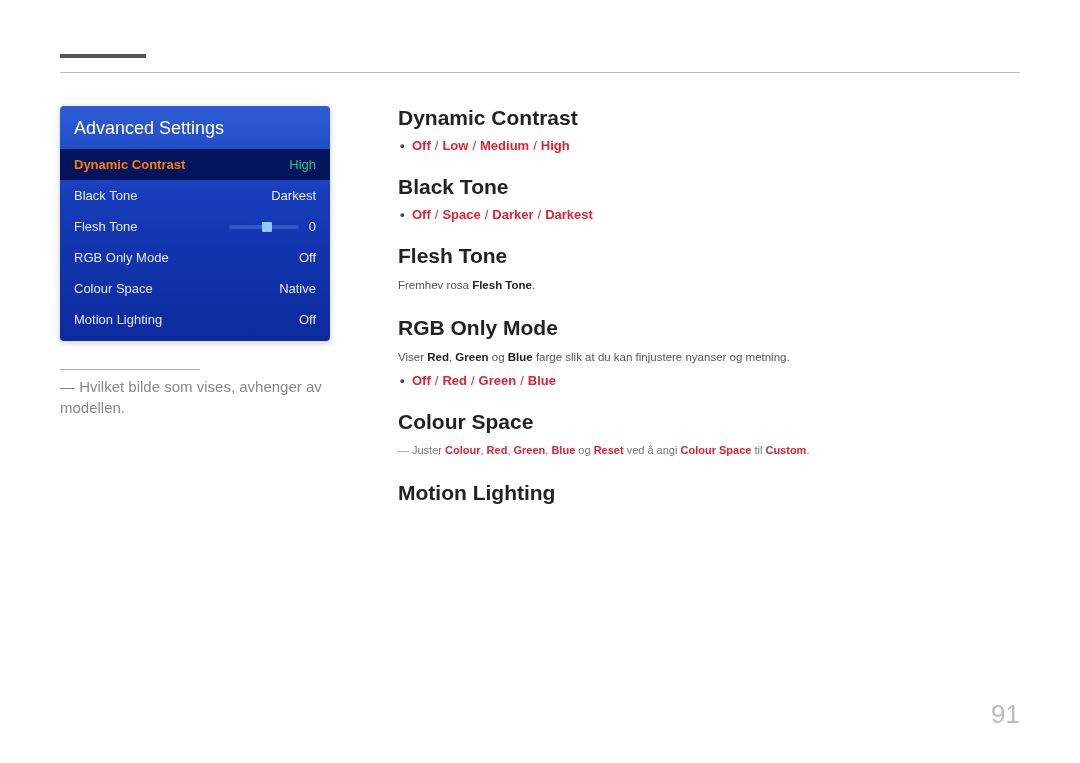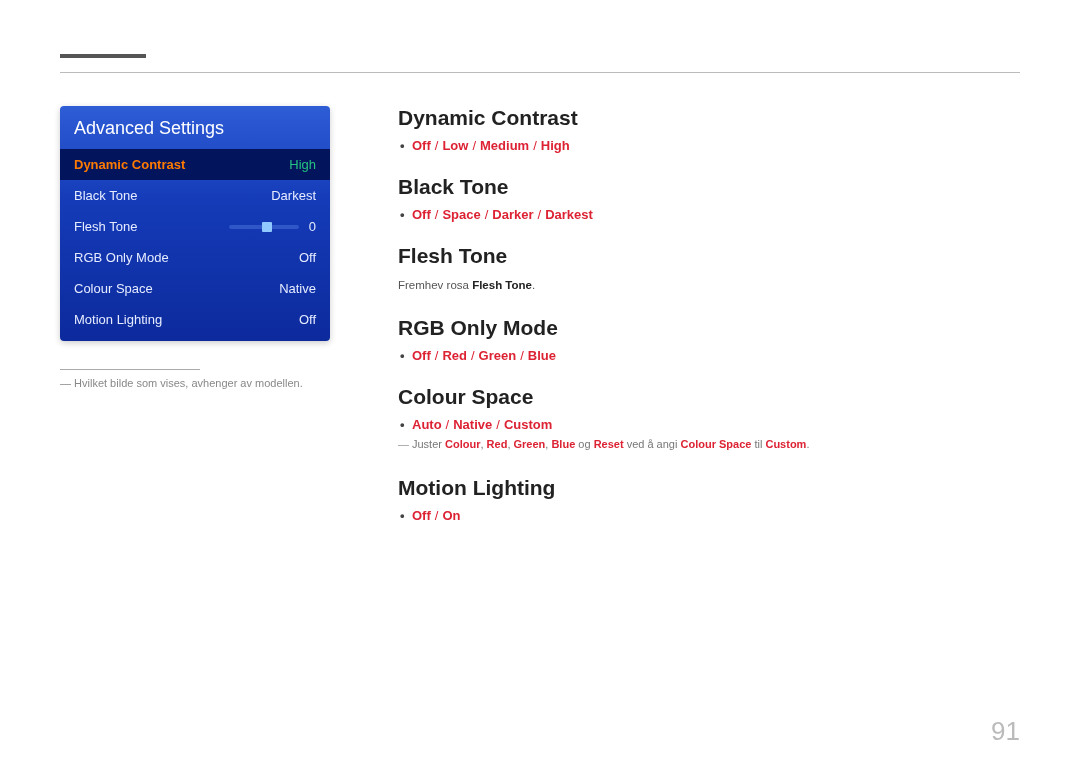--- a/index.html
+++ b/index.html
@@ -3,36 +3,36 @@
 <meta charset="utf-8">
 <style>
   * { box-sizing: border-box; margin: 0; padding: 0; }
   html, body { width: 1080px; height: 763px; background: #fff; font-family: "Segoe UI", "Helvetica Neue", Arial, sans-serif; color: #222; }
   .page { position: relative; width: 1080px; height: 763px; padding: 56px 60px 40px 60px; }
   .top-rule { position: absolute; top: 72px; left: 60px; right: 60px; border-top: 1px solid #bbb; }
   .top-accent { position: absolute; top: 54px; left: 60px; width: 86px; height: 4px; background: #555; }
   .content { display: flex; gap: 48px; padding-top: 50px; }
   .left-col { width: 290px; flex: 0 0 290px; }
   .right-col { flex: 1; min-width: 0; }
-  .page-num { position: absolute; right: 60px; bottom: 16px; font-size: 26px; color: #bbb; font-weight: 400; }
+  .page-num { position: absolute; right: 60px; bottom: 33px; font-size: 26px; color: #bbb; font-weight: 400; }
 
   .panel { width: 270px; border-radius: 4px; overflow: hidden; background: linear-gradient(180deg,#2e5dd6 0%,#153bb8 40%,#0c2a9c 100%); box-shadow: 0 2px 6px rgba(0,0,0,0.2); }
   .panel-title { font-size: 18px; font-weight: 500; color: #fff; padding: 12px 14px 10px; }
   .panel-row { display: flex; align-items: center; justify-content: space-between; font-size: 13px; padding: 8px 14px; color: #e6ecff; }
   .panel-row .label { flex: 1 1 auto; }
   .panel-row .value { flex: 0 0 auto; text-align: right; }
   .panel-row.selected { background: #02155c; }
   .panel-row.selected .label { color: #ff7a00; font-weight: 600; }
   .panel-row.selected .value { color: #26c281; font-weight: 500; }
   .slider-track { width: 70px; height: 4px; background: #2f57c7; border-radius: 2px; position: relative; margin-right: 10px; }
   .slider-thumb { position: absolute; top: -3px; left: 33px; width: 10px; height: 10px; background: #8fc9ff; border-radius: 1px; }
   .flesh-row { display:flex; align-items:center; }
 
   .footnote-rule { border: none; border-top: 1px solid #aaa; width: 140px; margin: 28px 0 6px 0; }
-  .footnote { font-size: 11px; color: #888; line-height: 1.4; }
+  .footnote { font-size: 15px; color: #888; line-height: 1.4; }
   .footnote::before { content: "―  "; letter-spacing: -2px; margin-right: 4px; color: #888; }
 
   .section { margin-bottom: 22px; }
   .section h2 { font-size: 21px; font-weight: 600; color: #222; margin-bottom: 8px; }
   .desc { font-size: 11.5px; color: #555; margin-bottom: 6px; line-height: 1.6; }
   .opts { font-size: 13px; color: #d23; font-weight: 600; margin-bottom: 4px; padding-left: 14px; position: relative; }
   .opts::before { content: "•"; position: absolute; left: 2px; color: #444; }
   .opts .sep { color: #d23; font-weight: 400; padding: 0 4px; }
   .subnote { font-size: 11px; color: #777; line-height: 1.6; padding-left: 14px; position: relative; }
   .subnote::before { content: "―"; position: absolute; left: 0; color: #999; }
@@ -105,39 +105,36 @@
 
       <div class="section">
         <h2>Flesh Tone</h2>
         <p class="desc">
           <span>Fremhev rosa </span><span class="b-dark">Flesh Tone</span><span>.</span>
         </p>
       </div>
 
       <div class="section">
         <h2>RGB Only Mode</h2>
+        <p class="desc">
+          <span>Viser </span><span class="b-dark">Red</span><span>, </span><span class="b-dark">Green</span><span> og </span><span class="b-dark">Blue</span><span> farge slik at du kan finjustere nyanser og metning.</span>
+        </p>
         <p class="opts">
           <span>Off</span><span class="sep">/</span><span>Red</span><span class="sep">/</span><span>Green</span><span class="sep">/</span><span>Blue</span>
         </p>
       </div>
 
       <div class="section">
         <h2>Colour Space</h2>
-        <p class="opts">
-          <span>Auto</span><span class="sep">/</span><span>Native</span><span class="sep">/</span><span>Custom</span>
-        </p>
         <p class="subnote">
           <span>Juster </span><span class="b-red">Colour</span><span>, </span><span class="b-red">Red</span><span>, </span><span class="b-red">Green</span><span>, </span><span class="b-red">Blue</span><span> og </span><span class="b-red">Reset</span><span> ved å angi </span><span class="b-red">Colour Space</span><span> til </span><span class="b-red">Custom</span><span>.</span>
         </p>
       </div>
 
       <div class="section">
         <h2>Motion Lighting</h2>
-        <p class="opts">
-          <span>Off</span><span class="sep">/</span><span>On</span>
-        </p>
       </div>
 
     </div>
   </div>
 
   <div class="page-num">91</div>
 </div>
 
 </body></html>

